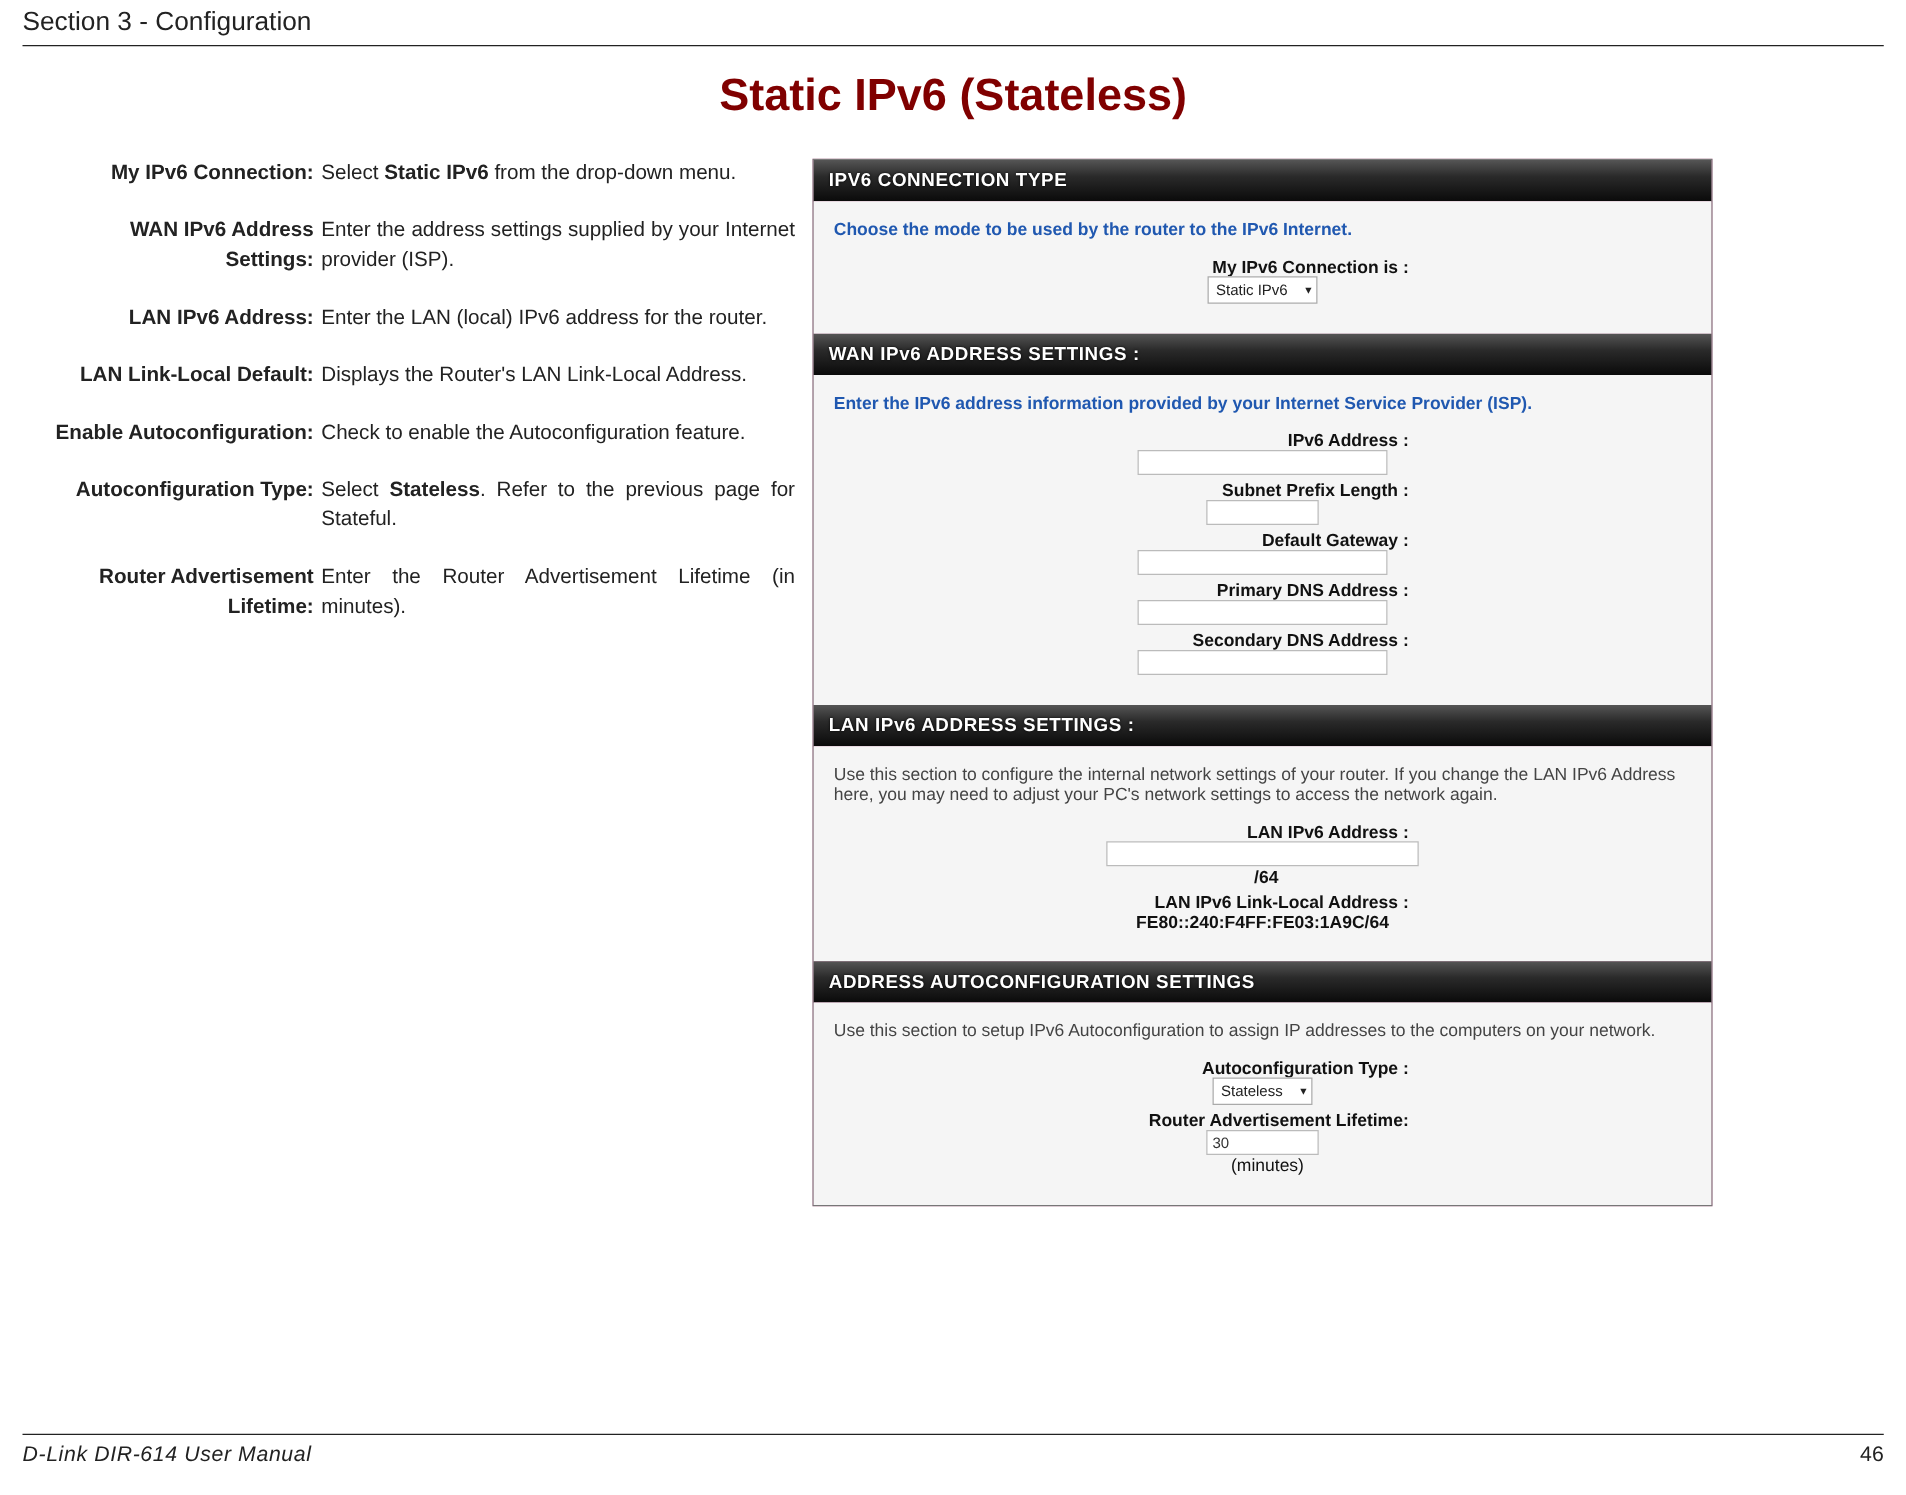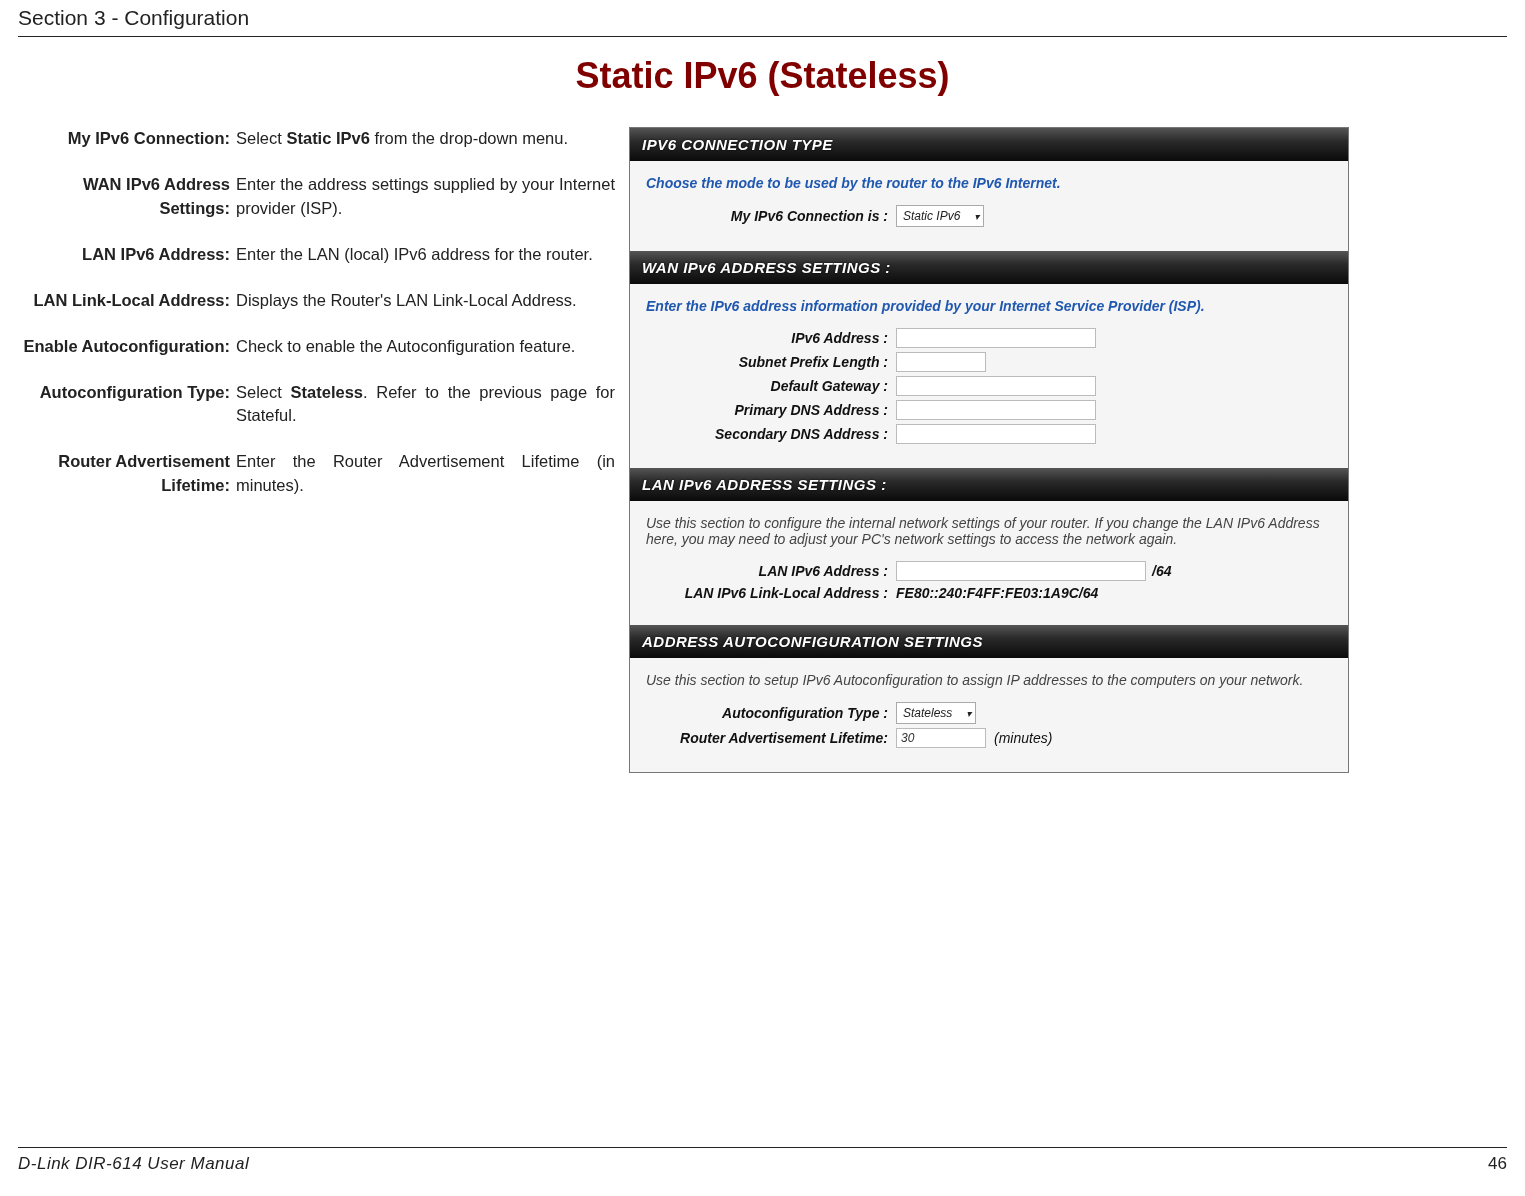--- a/index.html
+++ b/index.html
@@ -26,20 +26,21 @@
     color: #800000;
     margin: 18px 0 30px 0;
   }
   .content {
     display: flex;
     gap: 14px;
     align-items: flex-start;
   }
   .defs {
     width: 597px;
+    margin-left: 21px;
   }
   .def-row {
     display: flex;
     margin-bottom: 22px;
   }
   .def-label {
     width: 218px;
     text-align: right;
     font-weight: 700;
     font-size: 16.5px;
@@ -51,21 +52,20 @@
     font-size: 16.5px;
     line-height: 1.45;
     text-align: justify;
   }
   .def-desc strong { font-weight: 700; }
   .panel {
     width: 720px;
     border: 1px solid #777;
     background: #f9a8d4;
     filter: blur(0.4px);
-    font-style: italic;
   }
   .sec-head {
     background: linear-gradient(#555,#2a2a2a 40%,#0a0a0a);
     color: #fff;
     font-weight: 700;
     font-size: 15px;
     padding: 8px 12px;
     letter-spacing: 0.5px;
     text-shadow: 0 0 2px #000;
   }
@@ -79,20 +79,21 @@
     color: #2058b0;
     font-weight: 700;
     margin-bottom: 14px;
     filter: blur(0.6px);
   }
   .form-row {
     display: flex;
     align-items: center;
     margin-bottom: 4px;
     filter: blur(0.5px);
+    flex-direction: column;
   }
   .form-label {
     width: 250px;
     text-align: right;
     color: #111;
     font-weight: 700;
     font-size: 14px;
     padding-right: 8px;
   }
   .form-input {
@@ -176,21 +177,21 @@
       </div>
       <div class="def-row">
         <div class="def-label">WAN IPv6 Address Settings:</div>
         <div class="def-desc">Enter the address settings supplied by your Internet provider (ISP).</div>
       </div>
       <div class="def-row">
         <div class="def-label">LAN IPv6 Address:</div>
         <div class="def-desc">Enter the LAN (local) IPv6 address for the router.</div>
       </div>
       <div class="def-row">
-        <div class="def-label">LAN Link-Local Address:</div>
+        <div class="def-label">LAN Link-Local Default:</div>
         <div class="def-desc">Displays the Router's LAN Link-Local Address.</div>
       </div>
       <div class="def-row">
         <div class="def-label">Enable Autoconfiguration:</div>
         <div class="def-desc">Check to enable the Autoconfiguration feature.</div>
       </div>
       <div class="def-row">
         <div class="def-label">Autoconfiguration Type:</div>
         <div class="def-desc">Select <strong>Stateless</strong>. Refer to the previous page for Stateful.</div>
       </div>

